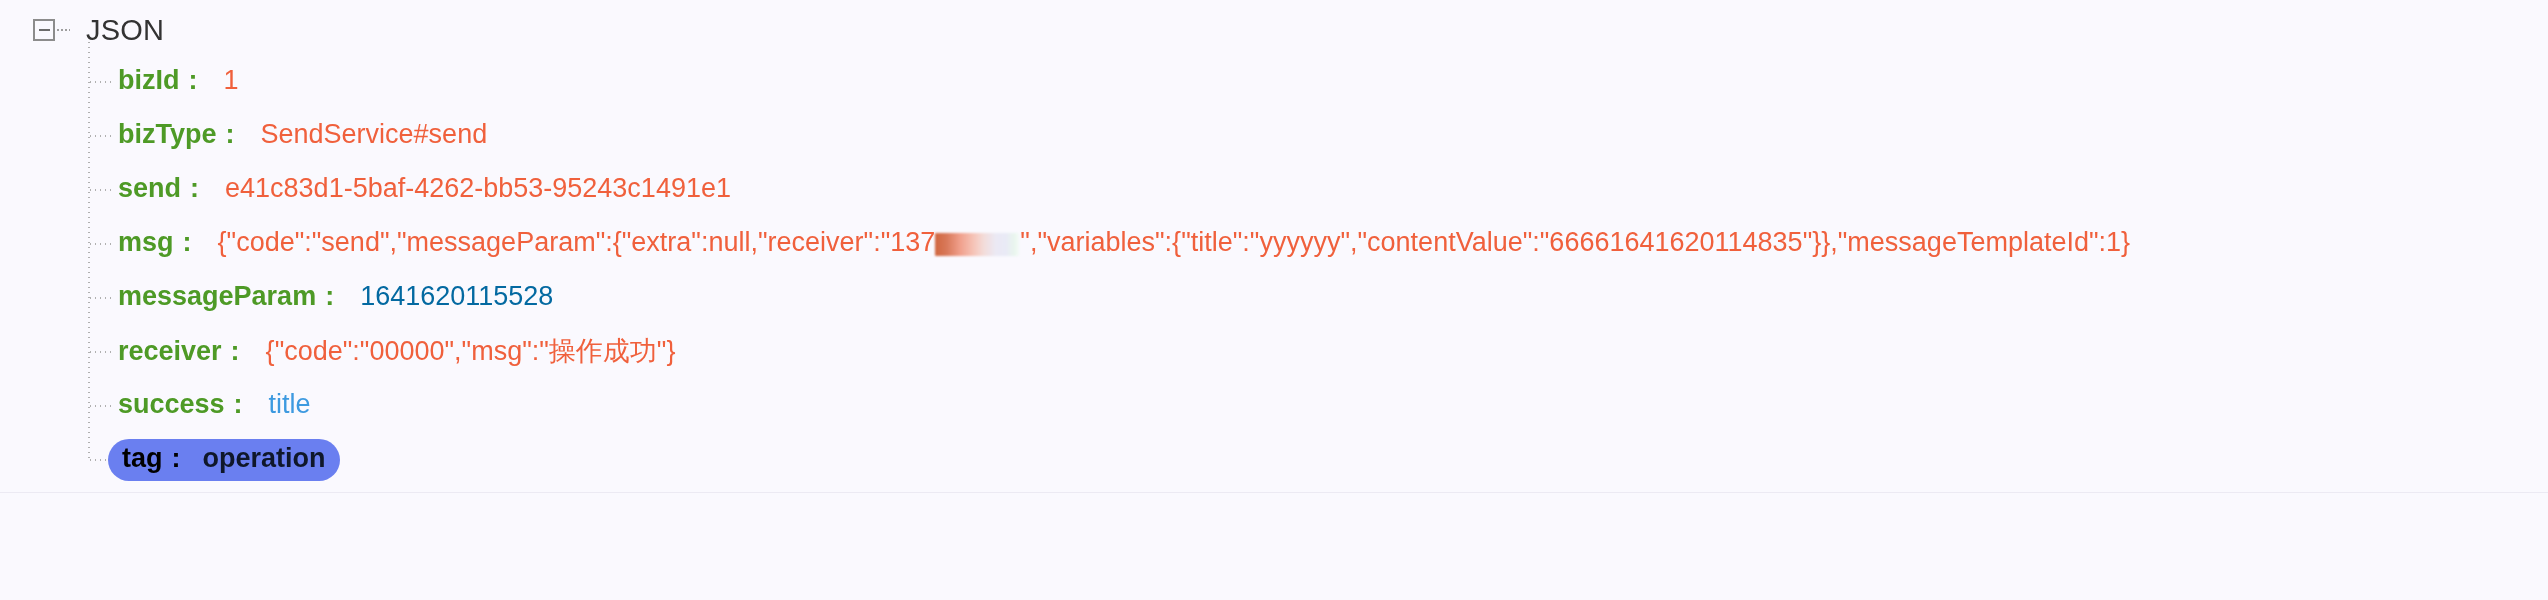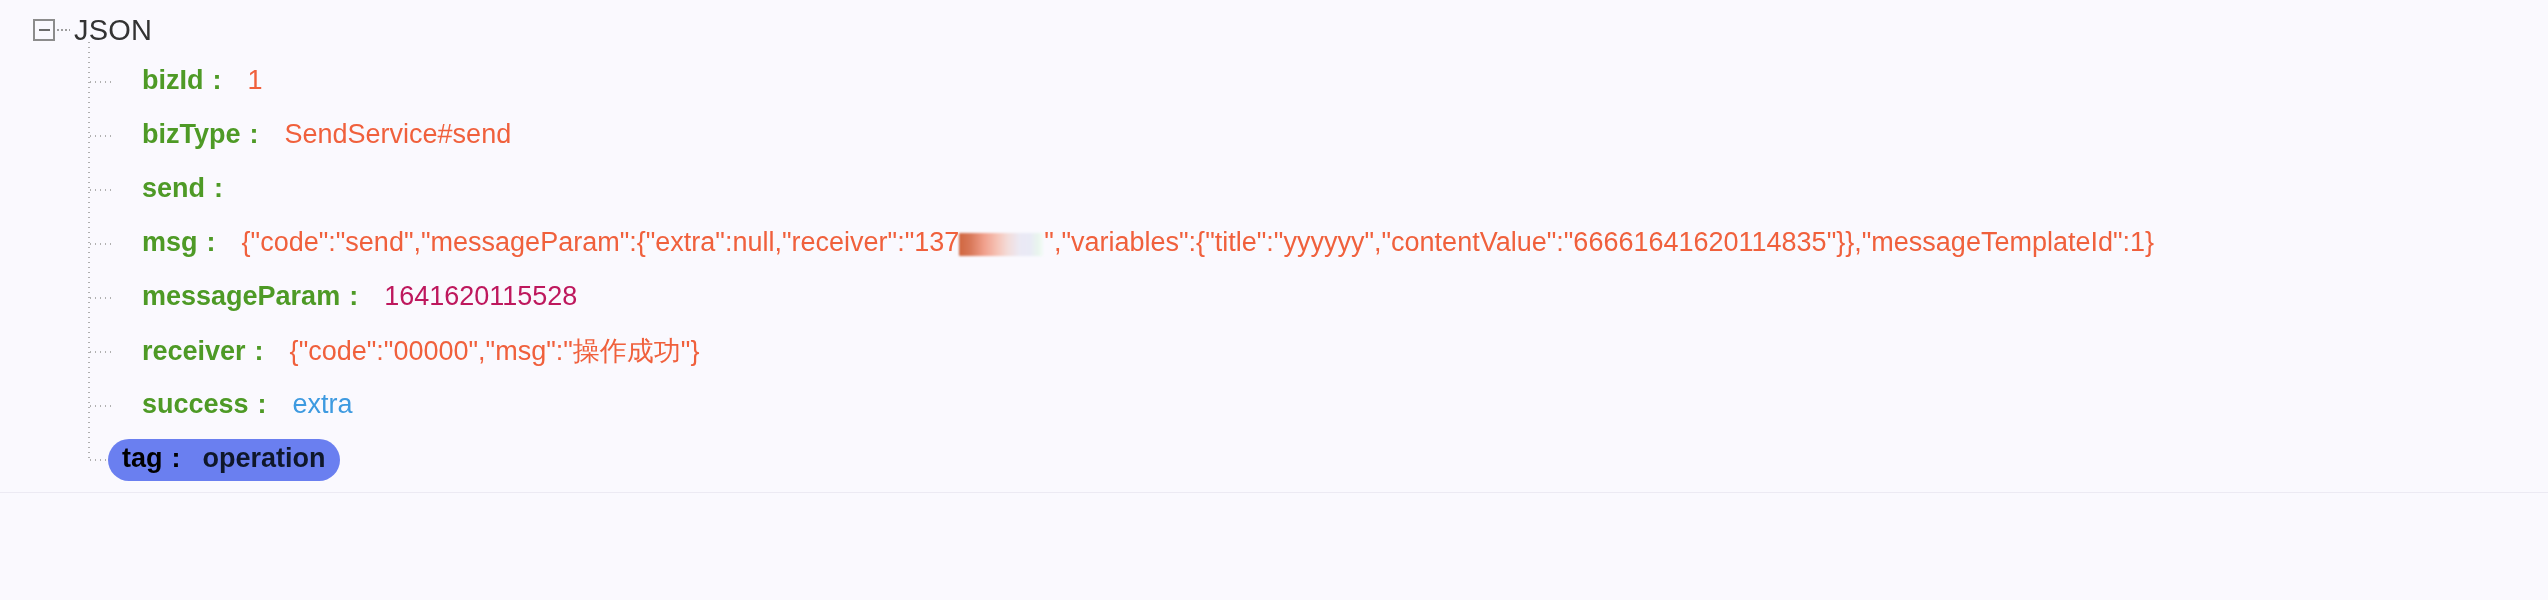--- a/index.html
+++ b/index.html
@@ -59,21 +59,21 @@
   .toggle-stub {
     width: 14px;
     height: 2px;
     margin-left: 1px;
     background-image: radial-gradient(circle, #9e9e9e 0.9px, transparent 1px);
     background-size: 4px 2px;
     background-repeat: repeat-x;
     flex: none;
   }
   .root-label {
-    margin-left: 4px;
+    margin-left: 16px;
     font-size: 29px;
     color: #333333;
     letter-spacing: 0.2px;
     white-space: nowrap;
   }
 
   
   .trunk {
     position: absolute;
     left: 88px;
@@ -98,21 +98,21 @@
     position: absolute;
     left: 88px;
     width: 24px;
     height: 2px;
     background-image: radial-gradient(circle, #b0b0b0 0.9px, transparent 1px);
     background-size: 5px 2px;
     background-repeat: repeat-x;
   }
   .entry {
     position: absolute;
-    left: 128px;
+    left: 104px;
     display: inline-flex;
     align-items: baseline;
     padding: 4px 14px 7px 14px;
     border-radius: 24px;
     white-space: nowrap;
   }
   .entry.selected {
     background: #6a7ff0;
   }
   .k {
@@ -127,21 +127,21 @@
     color: #4e9a26;
     margin-left: 9px;
   }
   .v {
     font-size: 27px;
     margin-left: 26px;
     color: #f0603c;
     letter-spacing: 0px;
   }
   .v.num-orange { color: #f0603c; }
-  .v.purple { color: #be185d; }
+  .v.purple { color: #0369a1; }
   .v.blue { color: #3d9ae0; }
   .entry.selected .k,
   .entry.selected .colon {
     color: #000000;
   }
   .entry.selected .v {
     color: #0f172a;
     font-weight: bold;
     margin-left: 22px;
   }
@@ -202,20 +202,21 @@
       <span class="colon">:</span>
       <span class="v">SendService#send</span>
     </div>
   </div>
 
   <div class="row" style="top:168px">
     <div class="branch" style="top:21px"></div>
     <div class="entry">
       <span class="k">send</span>
       <span class="colon">:</span>
+      <span class="v">e41c83d1-5baf-4262-bb53-95243c1491e1</span>
     </div>
   </div>
 
   <div class="row" style="top:222px">
     <div class="branch" style="top:21px"></div>
     <div class="entry">
       <span class="k">msg</span>
       <span class="colon">:</span>
       <span class="v msg-value">
         <span>{"code":"send","messageParam":{"extra":null,"receiver":"137</span>
@@ -241,21 +242,21 @@
       <span class="colon">:</span>
       <span class="v">{"code":"00000","msg":"操作成功"}</span>
     </div>
   </div>
 
   <div class="row" style="top:384px">
     <div class="branch" style="top:21px"></div>
     <div class="entry">
       <span class="k">success</span>
       <span class="colon">:</span>
-      <span class="v blue">extra</span>
+      <span class="v blue">title</span>
     </div>
   </div>
 
   <div class="row" style="top:438px">
     <div class="branch" style="top:21px"></div>
     <div class="entry selected" style="left:108px">
       <span class="k">tag</span>
       <span class="colon">:</span>
       <span class="v">operation</span>
     </div>

